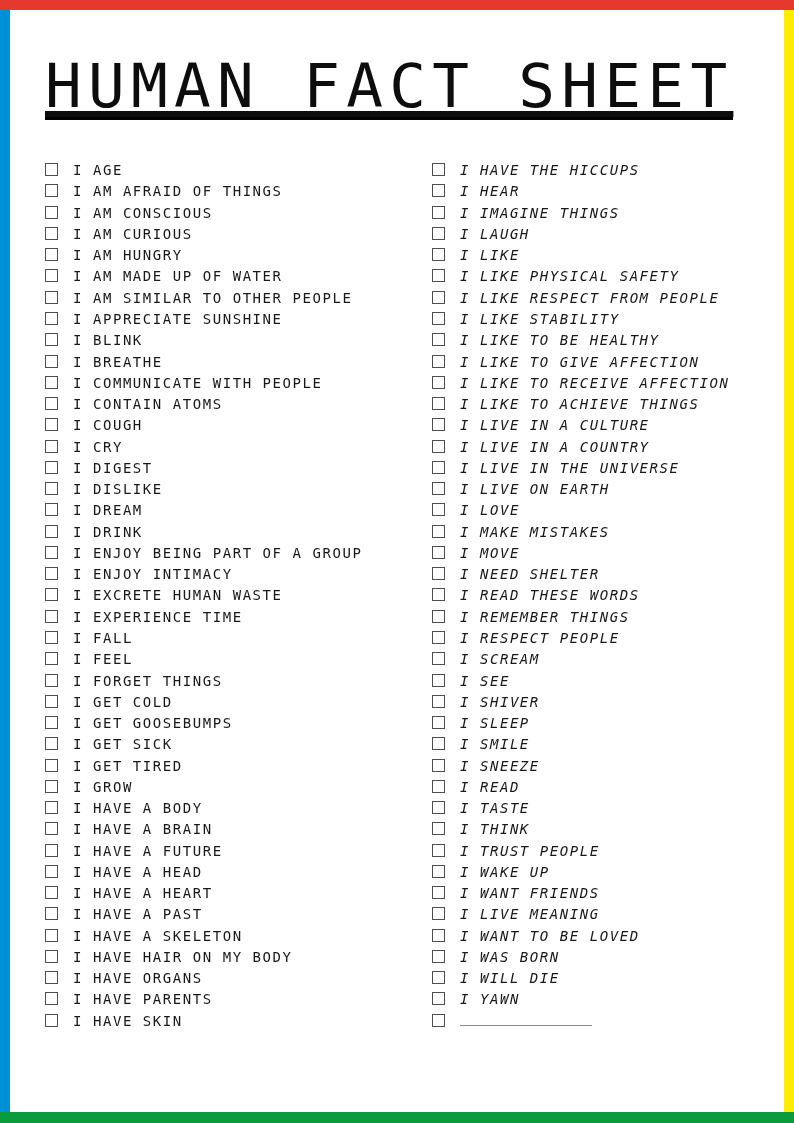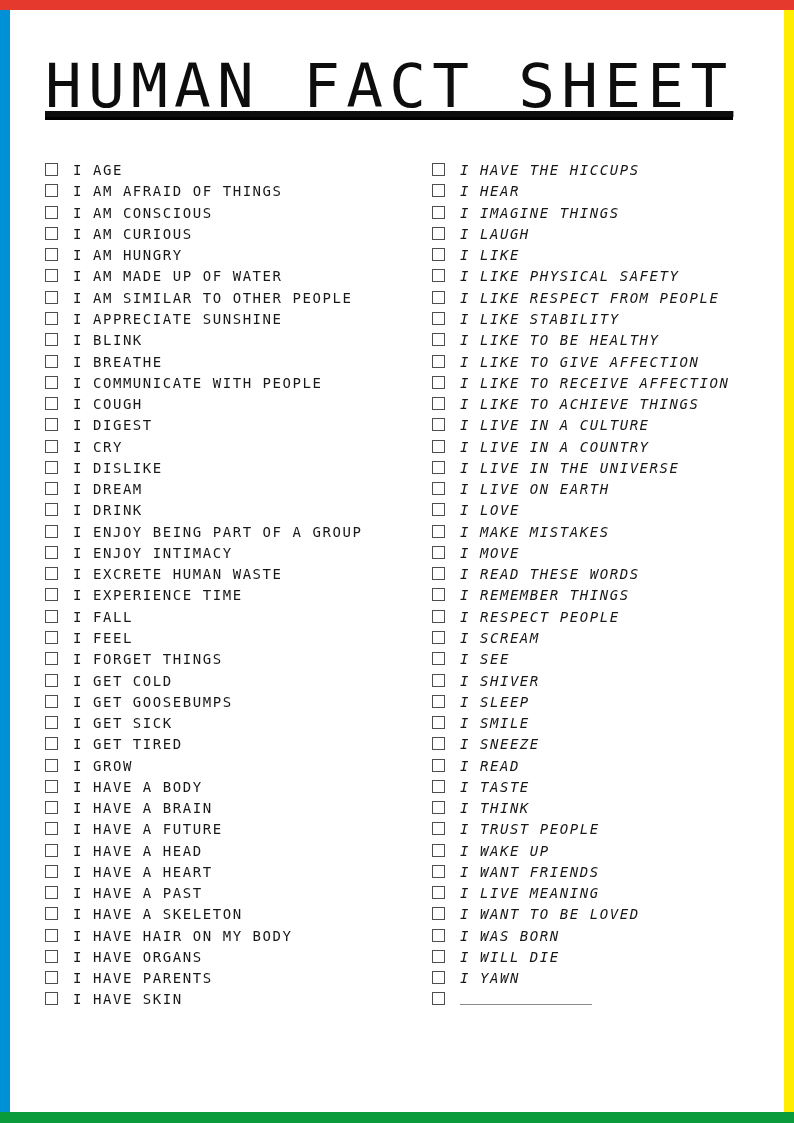--- a/index.html
+++ b/index.html
@@ -124,29 +124,33 @@
         <div class="row">
           <span class="cb"></span>
           <span class="lbl">I BREATHE</span>
         </div>
         <div class="row">
           <span class="cb"></span>
           <span class="lbl">I COMMUNICATE WITH PEOPLE</span>
         </div>
         <div class="row">
           <span class="cb"></span>
+          <span class="lbl">I CONTAIN ATOMS</span>
+        </div>
+        <div class="row">
+          <span class="cb"></span>
           <span class="lbl">I COUGH</span>
         </div>
         <div class="row">
           <span class="cb"></span>
+          <span class="lbl">I CRY</span>
+        </div>
+        <div class="row">
+          <span class="cb"></span>
           <span class="lbl">I DIGEST</span>
-        </div>
-        <div class="row">
-          <span class="cb"></span>
-          <span class="lbl">I CRY</span>
         </div>
         <div class="row">
           <span class="cb"></span>
           <span class="lbl">I DISLIKE</span>
         </div>
         <div class="row">
           <span class="cb"></span>
           <span class="lbl">I DREAM</span>
         </div>
         <div class="row">
@@ -315,20 +319,24 @@
           <span class="cb"></span>
           <span class="lbl">I LOVE</span>
         </div>
         <div class="row">
           <span class="cb"></span>
           <span class="lbl">I MAKE MISTAKES</span>
         </div>
         <div class="row">
           <span class="cb"></span>
           <span class="lbl">I MOVE</span>
+        </div>
+        <div class="row">
+          <span class="cb"></span>
+          <span class="lbl">I NEED SHELTER</span>
         </div>
         <div class="row">
           <span class="cb"></span>
           <span class="lbl">I READ THESE WORDS</span>
         </div>
         <div class="row">
           <span class="cb"></span>
           <span class="lbl">I REMEMBER THINGS</span>
         </div>
         <div class="row">

